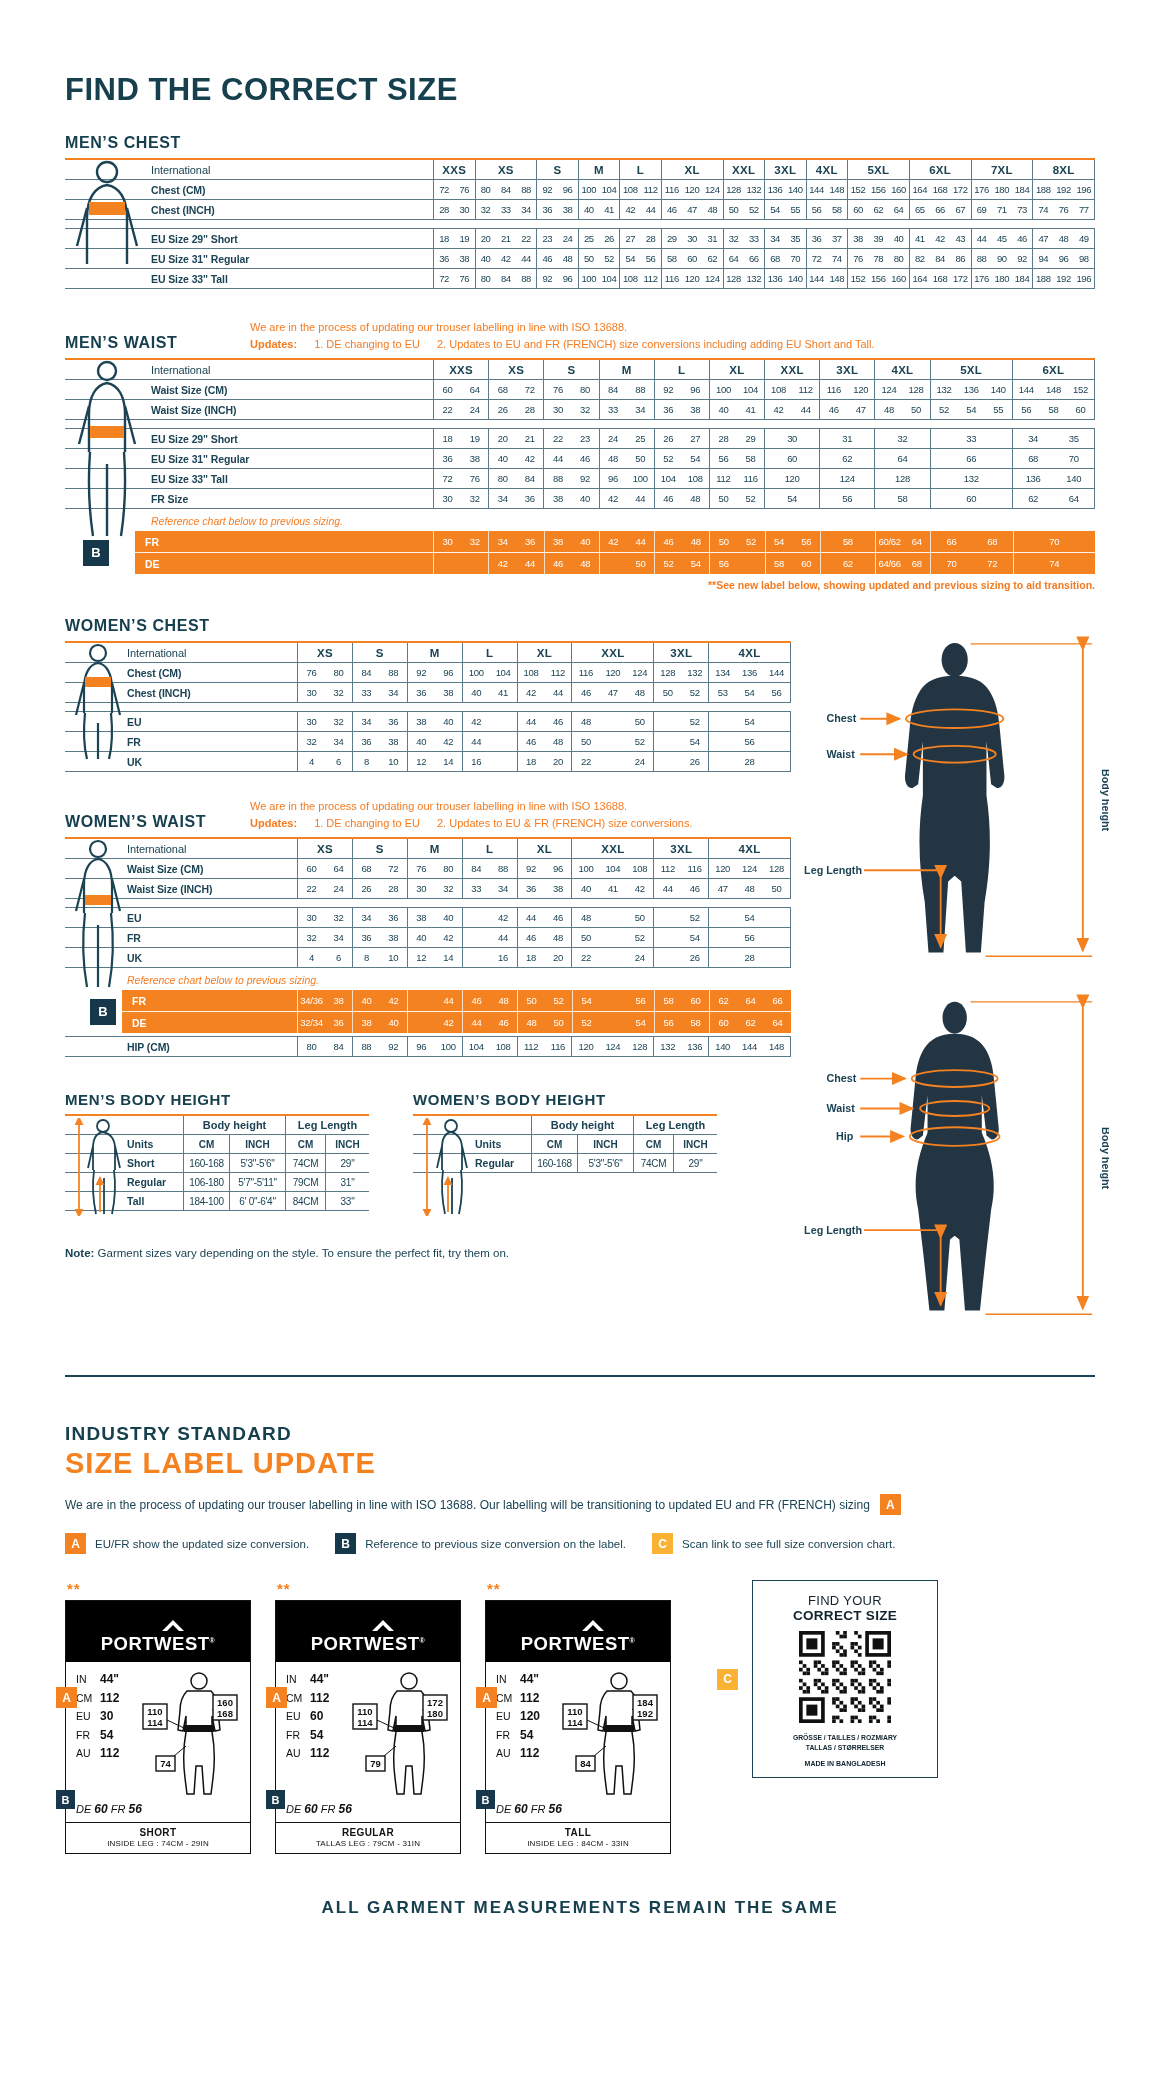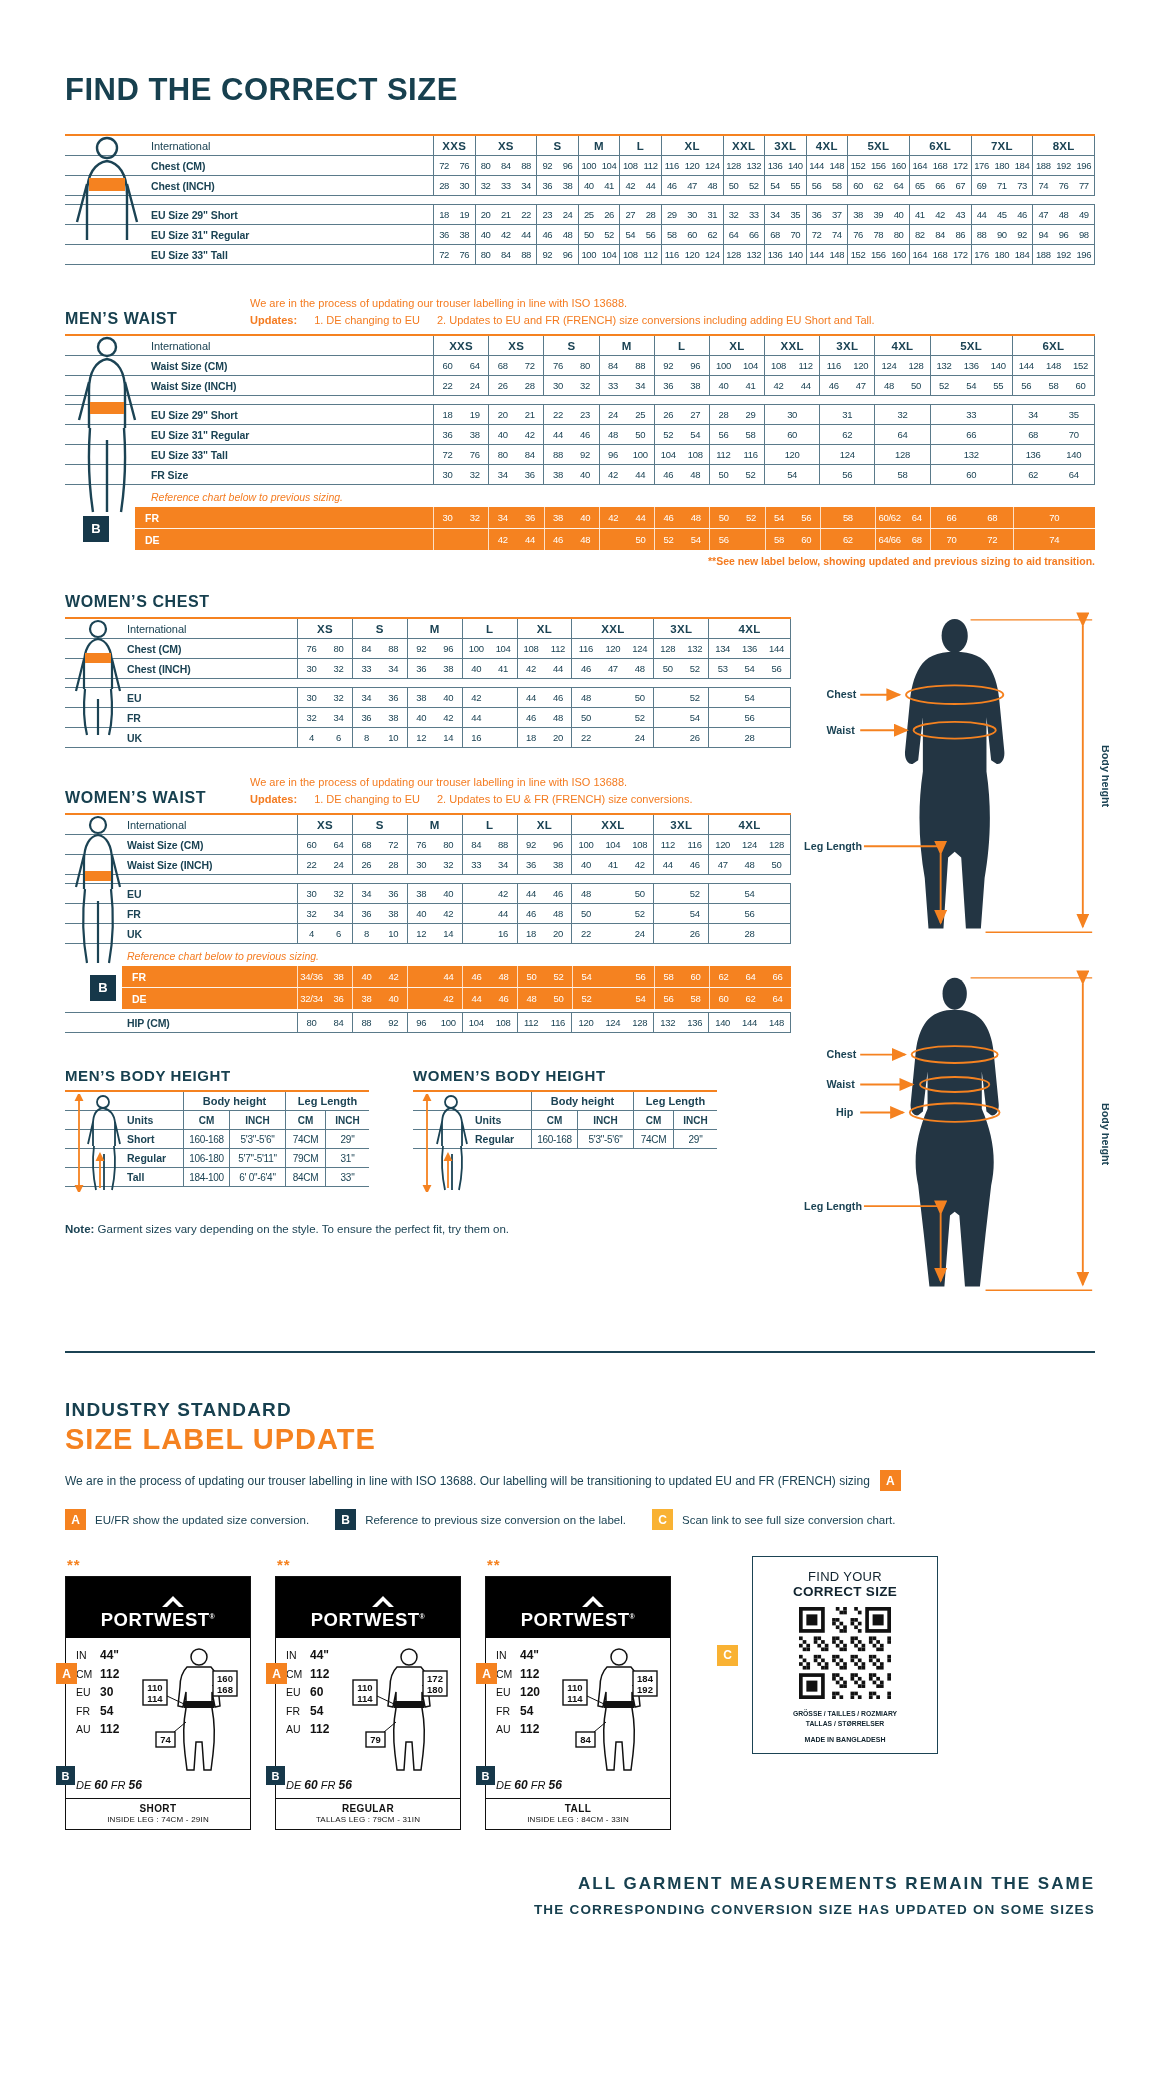--- a/index.html
+++ b/index.html
@@ -99,33 +99,34 @@
   
   .qr-slot{display:flex;align-items:center;margin-left:22px;}
   .qr-card{width:168px;border:1.5px solid #1b4354;background:#fff;text-align:center;padding:12px 8px 10px;color:#10232e;}
   .qr-f1{font-size:13px;letter-spacing:.3px;}
   .qr-f2{font-size:13.5px;font-weight:bold;letter-spacing:.3px;}
   .qr-box{margin:8px auto 6px;}
   .qr-langs{font-size:6.8px;font-weight:bold;line-height:1.5;}
   .qr-made{font-size:7px;font-weight:bold;margin-top:7px;}
   .qr-c-badge{margin-right:14px;}
   
-  .footer{text-align:right;margin-top:44px;color:#17404f;}
+  .footer{text-align:center;margin-top:44px;color:#17404f;}
   .footer .f1{font-size:17px;font-weight:bold;letter-spacing:2px;}
   .footer .f2{font-size:13.5px;font-weight:bold;letter-spacing:1.2px;margin-top:8px;}
   svg text{font-family:"Liberation Sans",sans-serif;}
 </style>
 </head>
 <body>
 
 <div class="page">
 
   <h1 class="main-title">FIND THE CORRECT SIZE</h1>
 
   <div style="margin-top:26px;">
+    <div class="sec-title">MEN’S CHEST</div>
     <div class="tbl-wrap t-mens">
       <svg class="tbl-icon" width="74" height="105" viewBox="0 0 74 105">
         <g fill="none" stroke="#1b4354" stroke-width="2.4">
           <circle cx="38" cy="12" r="10"></circle>
           <path d="M18,104 L18,58 C18,38 26,27 38,25 C50,27 58,38 58,58 L58,104"></path>
           <path d="M18,48 L8,86 M58,48 L68,86"></path>
         </g>
         <rect x="20" y="42" width="36" height="13" fill="#f58220"></rect>
       </svg>
       <div class="size-table">
@@ -1967,16 +1968,15 @@
             <div>TALLAS / STØRRELSER</div>
           </div>
           <div class="qr-made">MADE IN BANGLADESH</div>
         </div>
       </div>
     </div>
   </div>
 
   <div class="footer">
     <div class="f1">ALL GARMENT MEASUREMENTS REMAIN THE SAME</div>
-    <div class="f2">THE CORRESPONDING CONVERSION SIZE HAS UPDATED ON SOME SIZES</div>
   </div>
 
 </div>
 
 </body></html>

